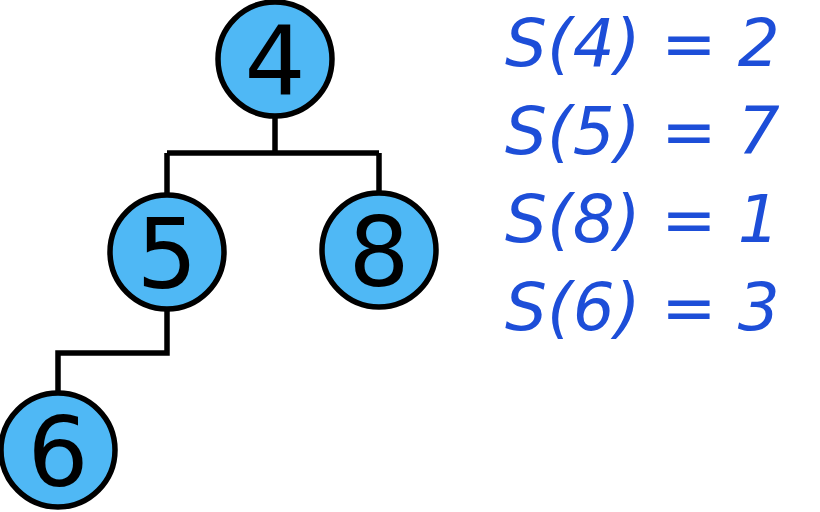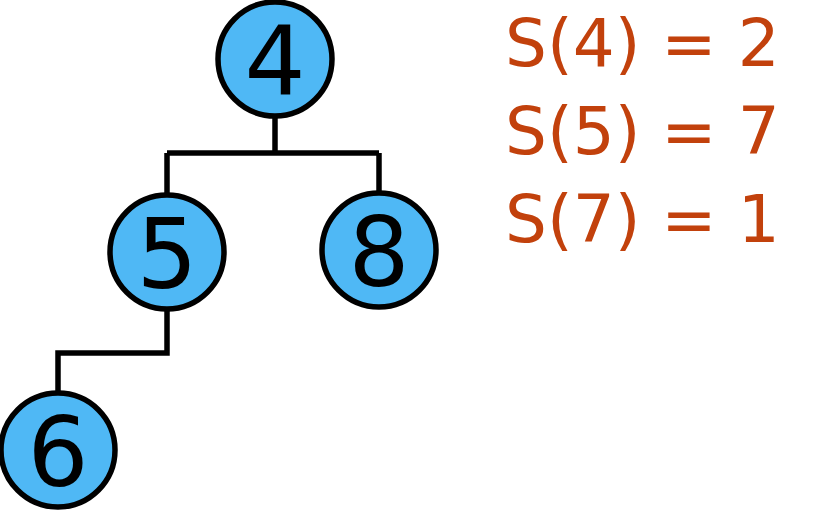--- a/index.html
+++ b/index.html
@@ -47,23 +47,24 @@
     position: absolute;
     left: 505px;
     top: 0px;
     width: 315px;
     height: 360px;
   }
   .equation-line {
     font-family: "DejaVu Sans", sans-serif;
     font-size: 66px;
     line-height: 88px;
-    color: #c2410c;
+    color: #1d4ed8;
     white-space: pre;
     letter-spacing: 0px;
+    font-style: italic;
   }
 </style>
 </head>
 <body>
 
 <div id="canvas">
 
   <svg id="tree-svg" viewBox="0 0 820 512">
 
     <path class="edge-line" d="M 275 116 L 275 153"></path>
@@ -91,16 +92,17 @@
     <g>
       <circle class="node-circle" cx="58" cy="450" r="57"></circle>
       <text class="node-label" x="58" y="453">6</text>
     </g>
 
   </svg>
 
   <div id="equations">
     <div class="equation-line">S(4) = 2</div>
     <div class="equation-line">S(5) = 7</div>
-    <div class="equation-line">S(7) = 1</div>
+    <div class="equation-line">S(8) = 1</div>
+    <div class="equation-line">S(6) = 3</div>
   </div>
 
 </div>
 
 </body></html>

